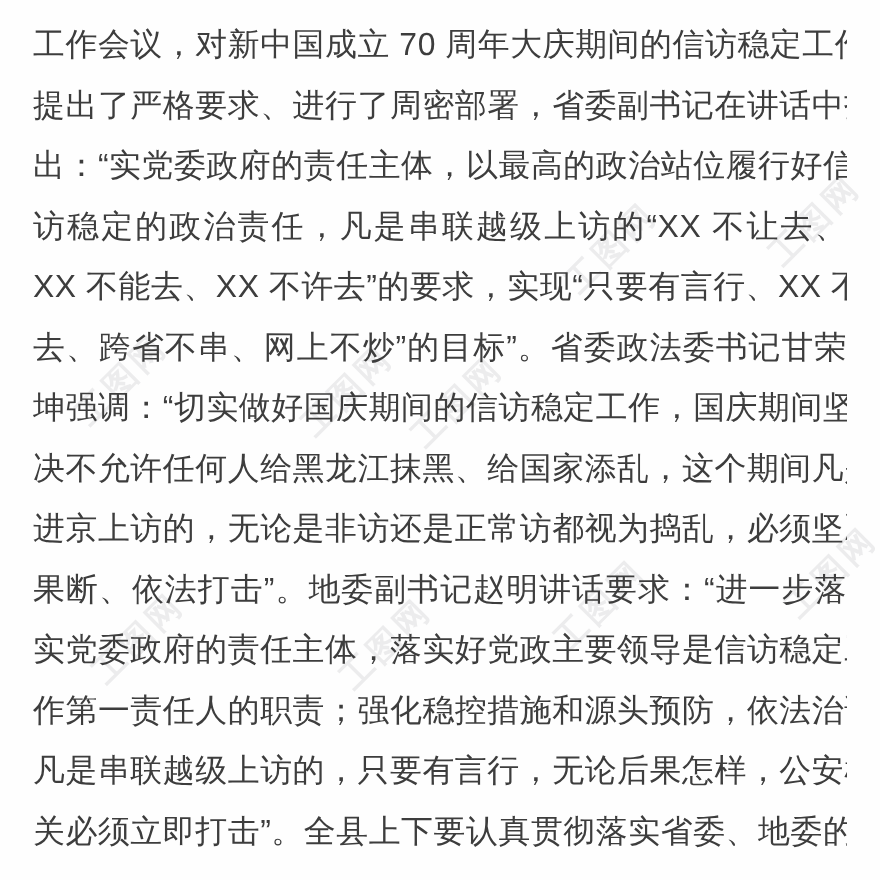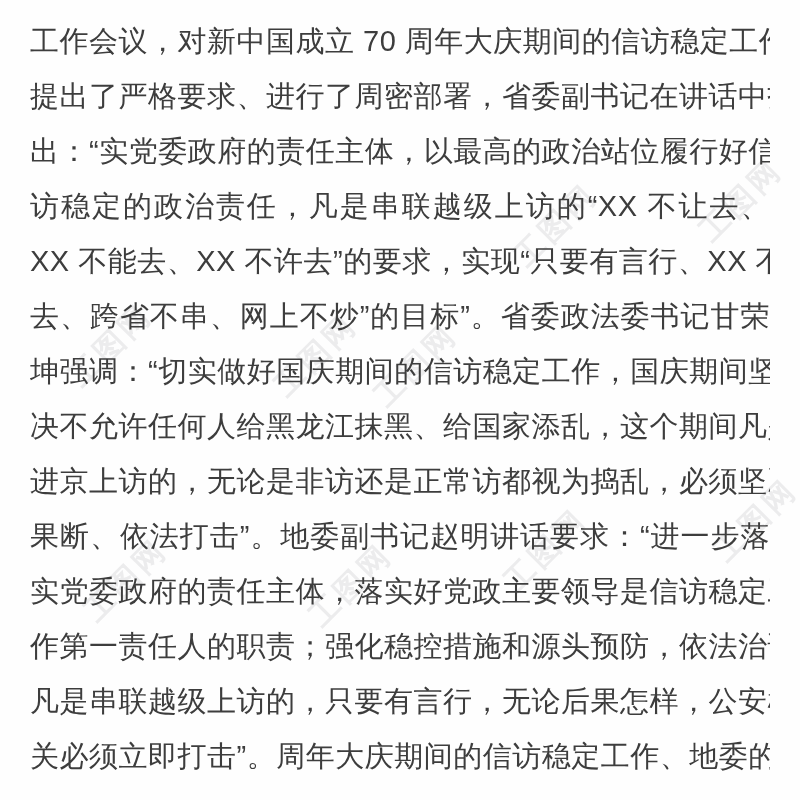--- a/index.html
+++ b/index.html
@@ -75,16 +75,16 @@
     <div class="line">访稳定的政治责任，凡是串联越级上访的“XX 不让去、</div>
     <div class="line">XX 不能去、XX 不许去”的要求，实现“只要有言行、XX 不</div>
     <div class="line">去、跨省不串、网上不炒”的目标”。省委政法委书记甘荣</div>
     <div class="line">坤强调：“切实做好国庆期间的信访稳定工作，国庆期间坚</div>
     <div class="line">决不允许任何人给黑龙江抹黑、给国家添乱，这个期间凡是</div>
     <div class="line">进京上访的，无论是非访还是正常访都视为捣乱，必须坚决、</div>
     <div class="line">果断、依法打击”。地委副书记赵明讲话要求：“进一步落</div>
     <div class="line">实党委政府的责任主体，落实好党政主要领导是信访稳定工</div>
     <div class="line">作第一责任人的职责；强化稳控措施和源头预防，依法治访，</div>
     <div class="line">凡是串联越级上访的，只要有言行，无论后果怎样，公安机</div>
-    <div class="line">关必须立即打击”。周年大庆期间的信访稳定工作、地委的</div>
+    <div class="line">关必须立即打击”。全县上下要认真贯彻落实省委、地委的</div>
   </div>
 
 </div>
 
 </body></html>

